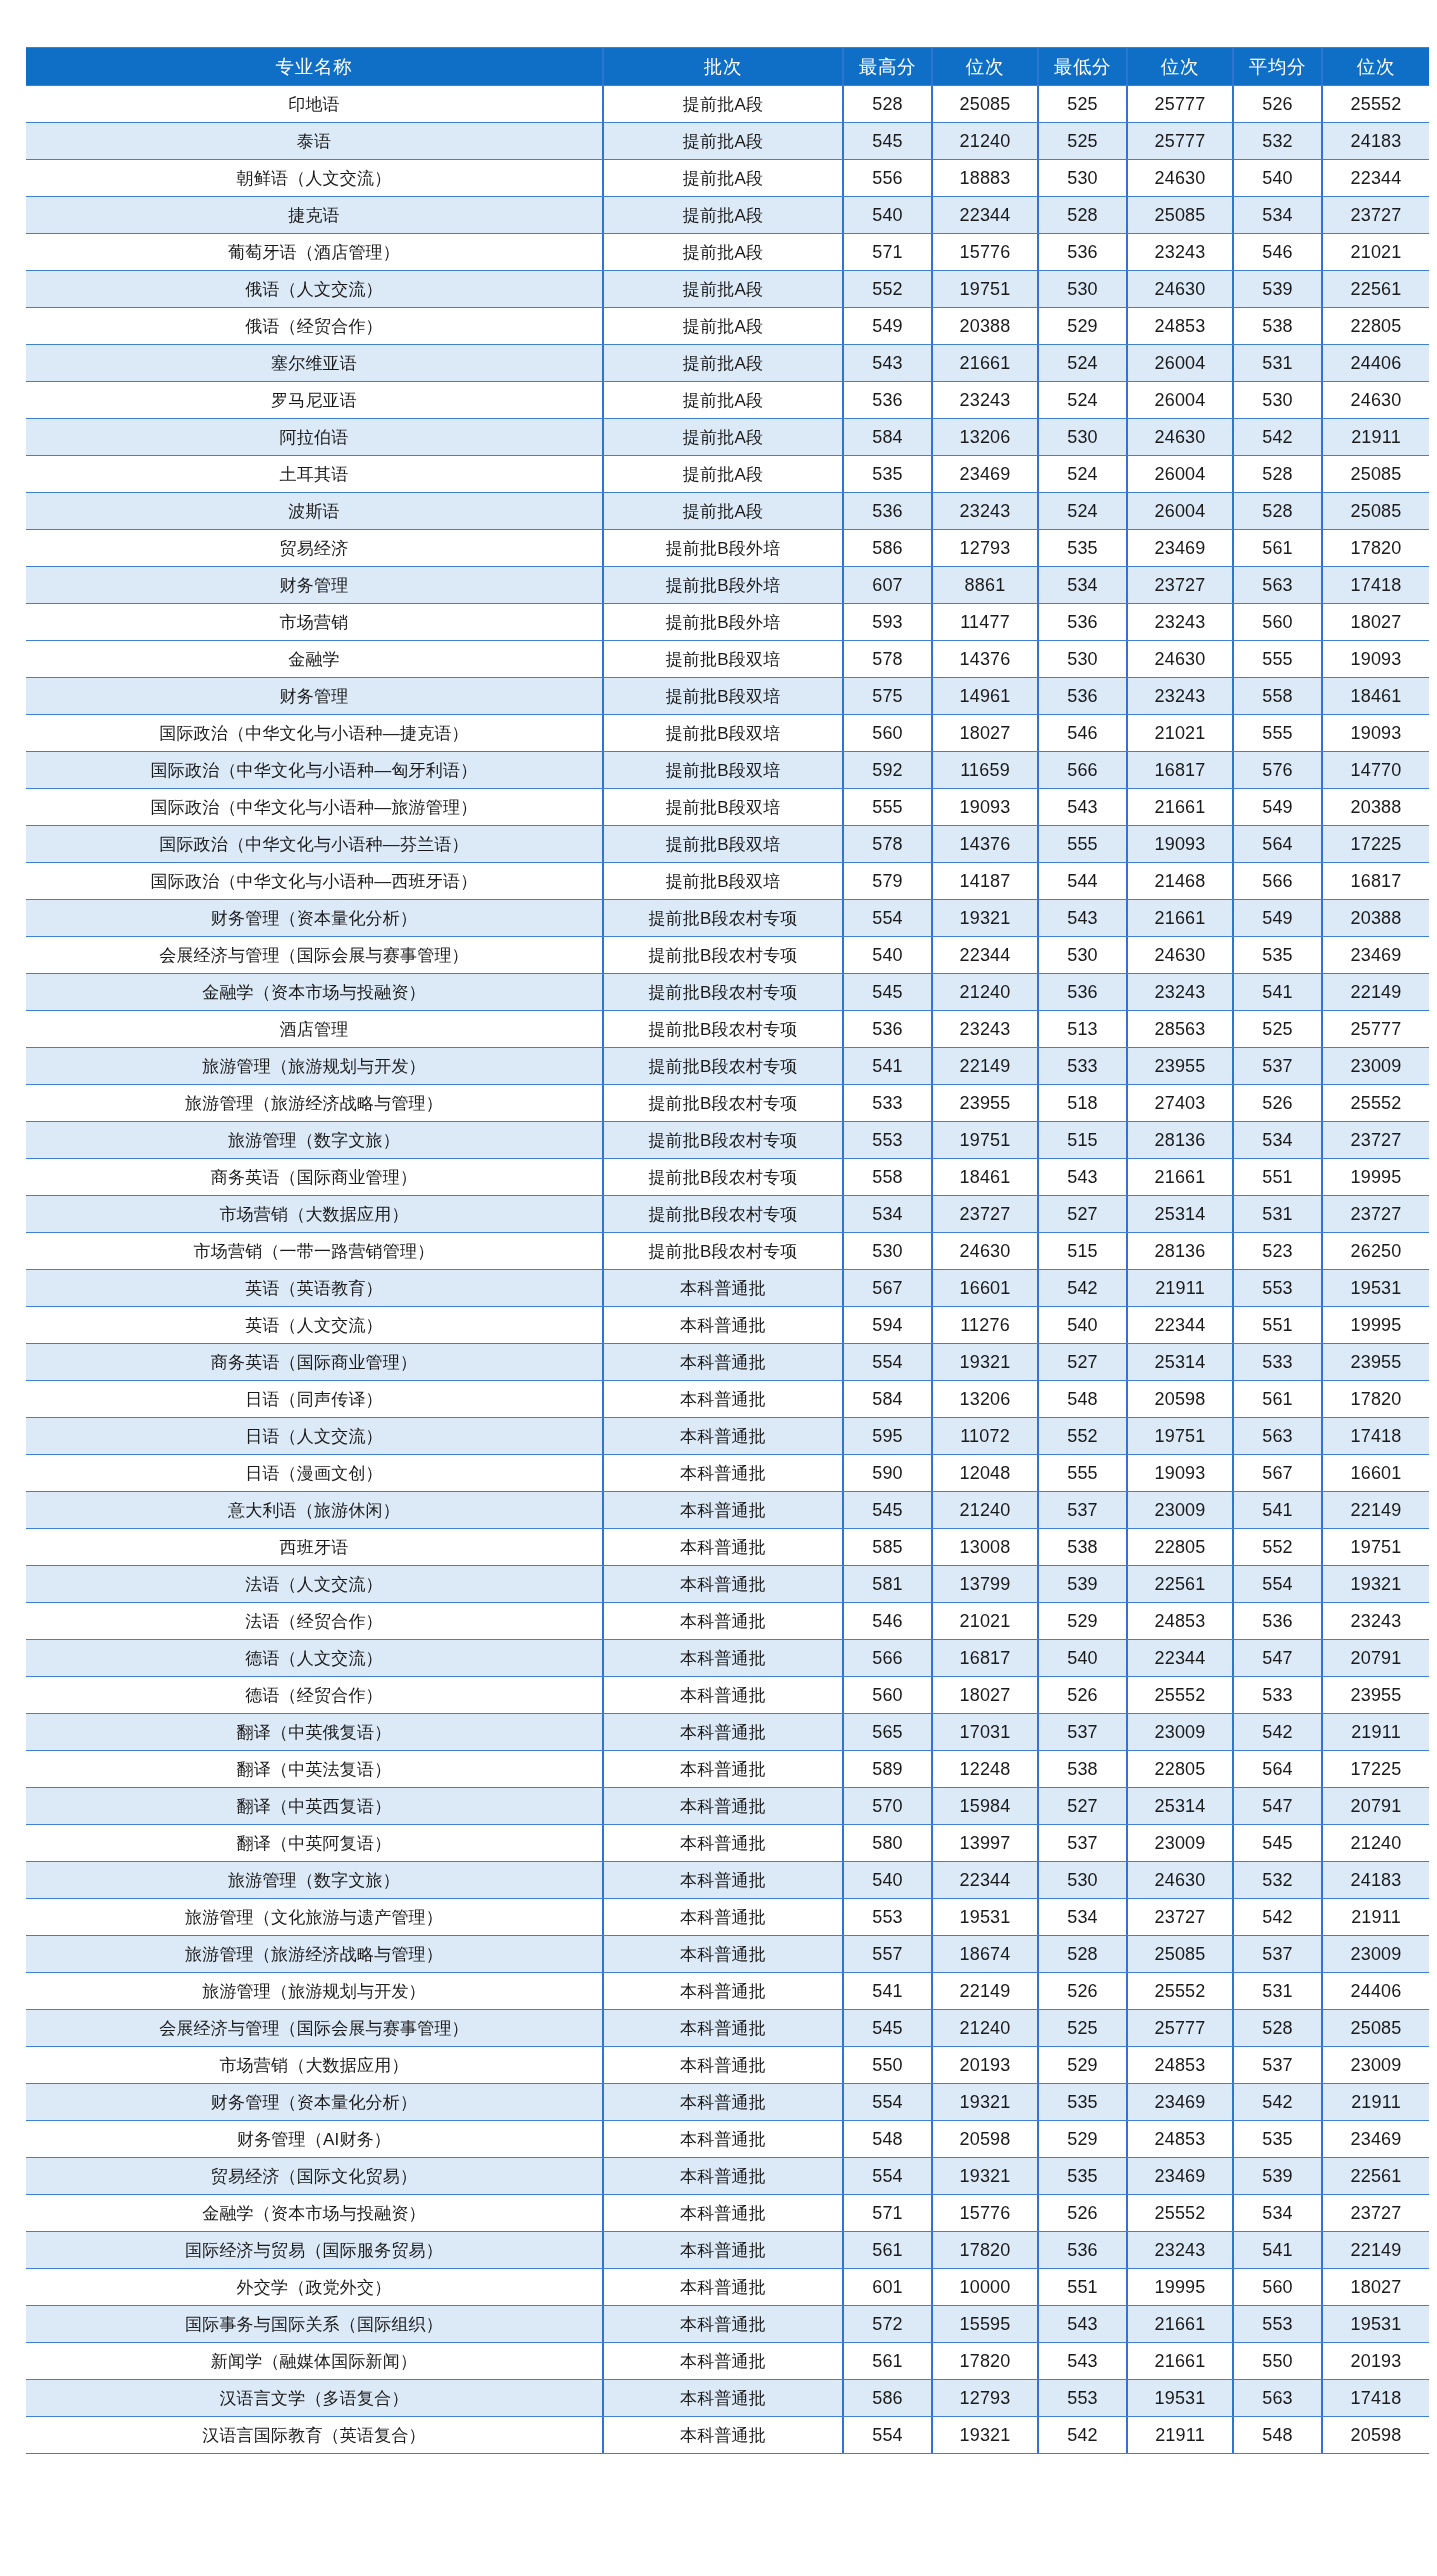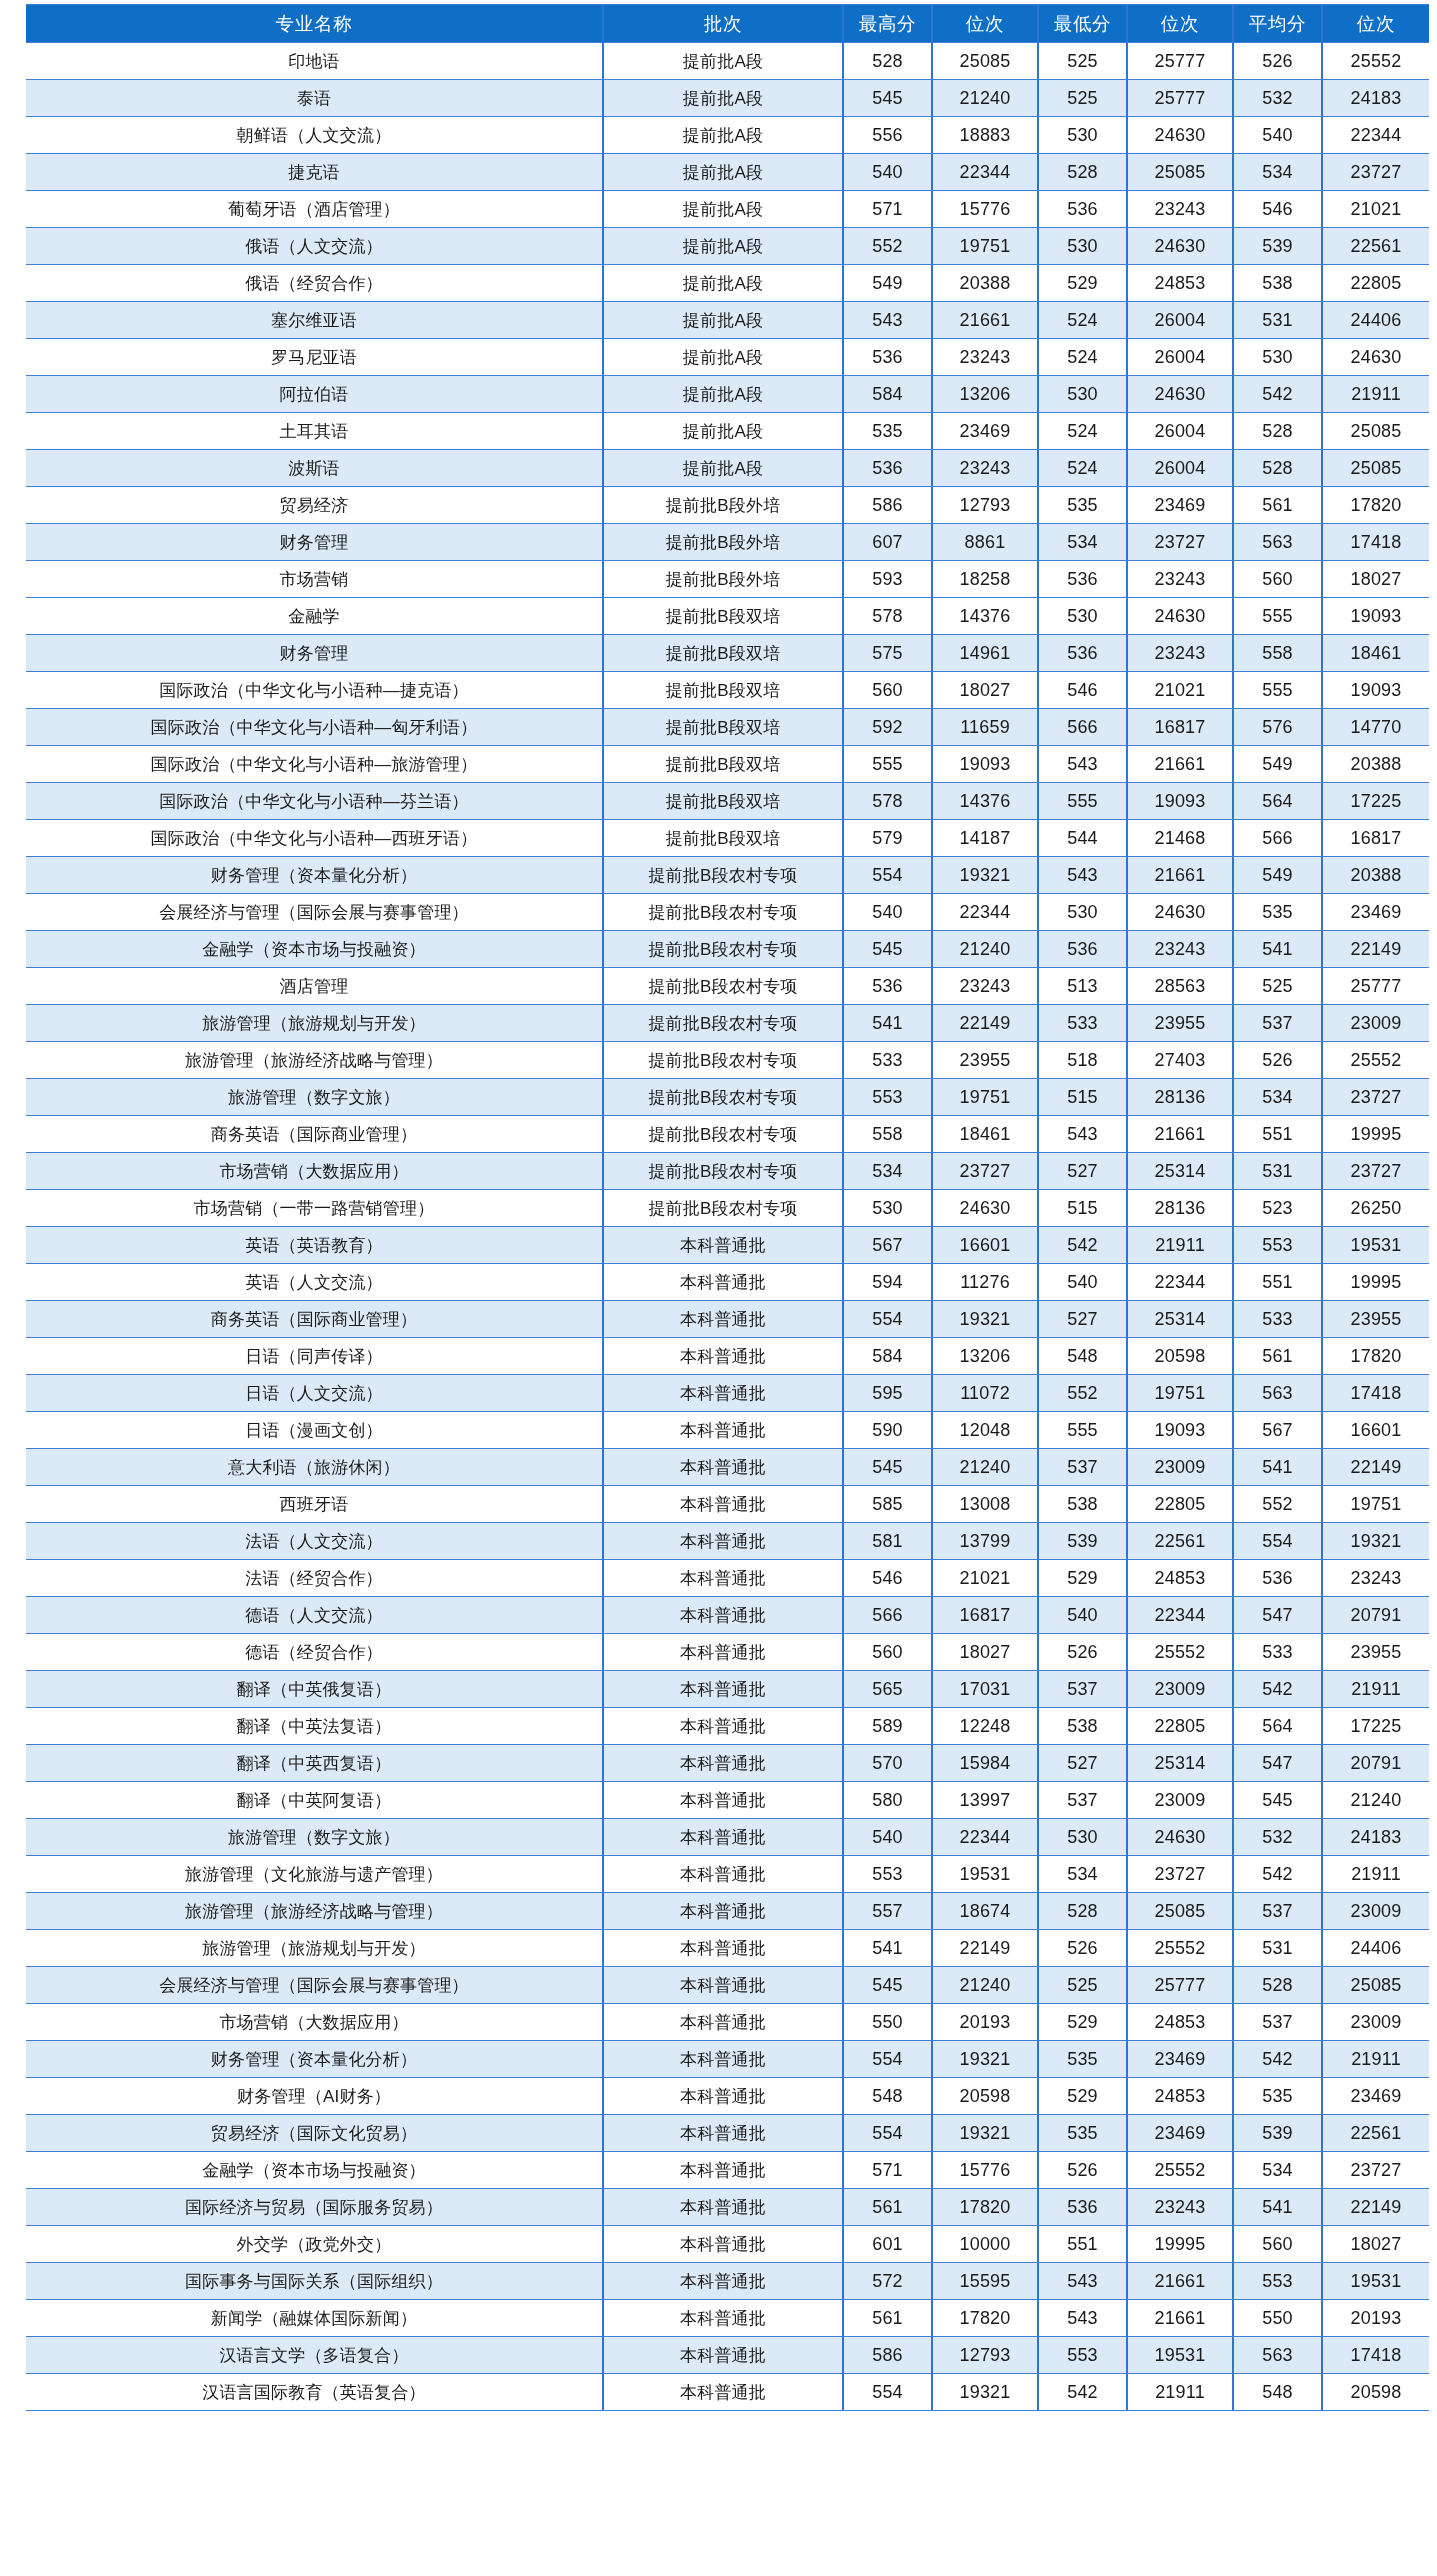--- a/index.html
+++ b/index.html
@@ -8,22 +8,23 @@
     background: #ffffff;
   }
   body {
     width: 1438px;
     font-family: "Liberation Sans", "DejaVu Sans", sans-serif;
     -webkit-font-smoothing: antialiased;
   }
   #score-table-wrap {
     width: 1438px;
     box-sizing: border-box;
-    padding: 4px 26px 15px 26px;
+    padding: 11px 26px 15px 26px;
     background: #ffffff;
+    margin-top: 36px;
   }
   table.score-table {
     border-collapse: separate;
     border-spacing: 0 1.4px;
     width: 100%;
     table-layout: fixed;
   }
   table.score-table col.c-major  { width: 578px; }
   table.score-table col.c-batch  { width: 240px; }
   table.score-table col.c-num    { width: 89px; }
@@ -236,21 +237,21 @@
           <td class="cell-rank">8861</td>
           <td class="cell-num">534</td>
           <td class="cell-rank">23727</td>
           <td class="cell-num">563</td>
           <td class="cell-rank">17418</td>
         </tr>
         <tr class="row-odd">
           <td class="cell-major">市场营销</td>
           <td class="cell-batch">提前批B段外培</td>
           <td class="cell-num">593</td>
-          <td class="cell-rank">18258</td>
+          <td class="cell-rank">11477</td>
           <td class="cell-num">536</td>
           <td class="cell-rank">23243</td>
           <td class="cell-num">560</td>
           <td class="cell-rank">18027</td>
         </tr>
         <tr class="row-odd">
           <td class="cell-major">金融学</td>
           <td class="cell-batch">提前批B段双培</td>
           <td class="cell-num">578</td>
           <td class="cell-rank">14376</td>

